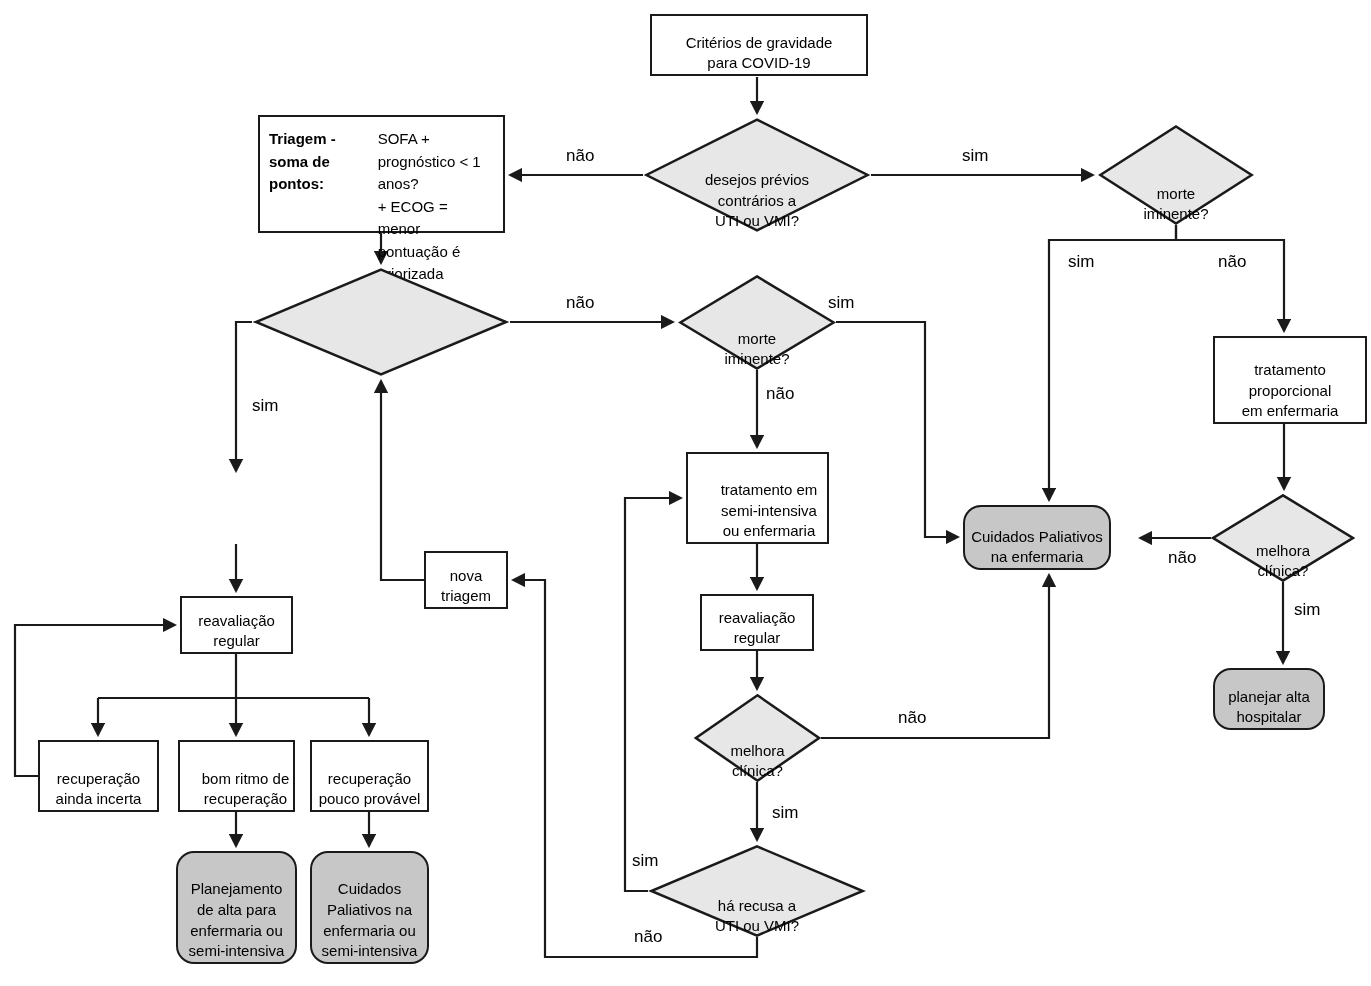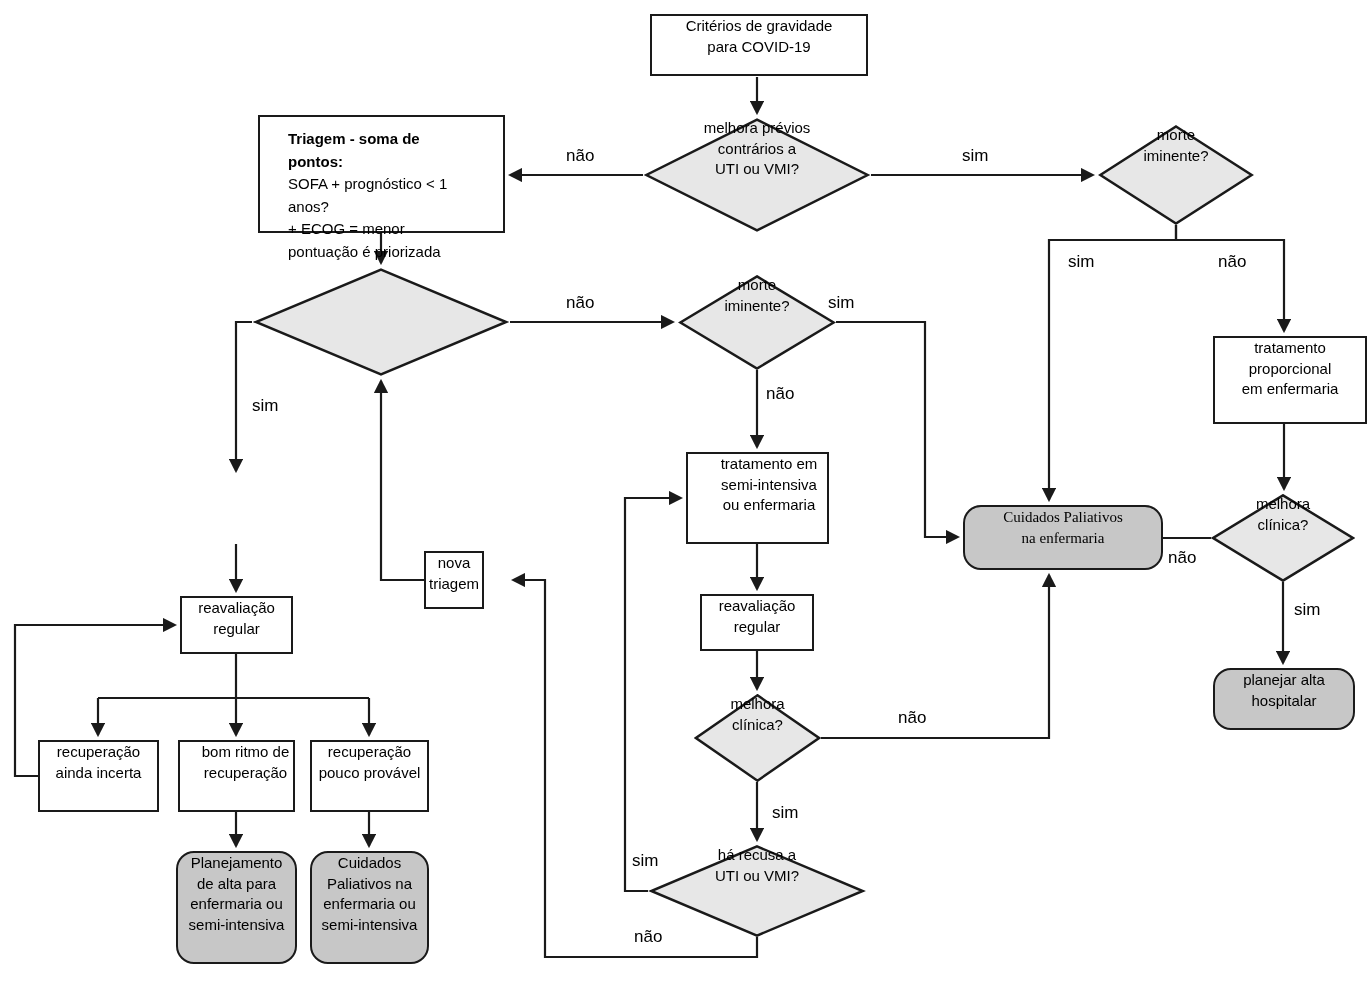--- a/index.html
+++ b/index.html
@@ -21,21 +21,21 @@
     width: 1371px; height: 986px;
   }
   .edge {
     fill: none;
     stroke: #1a1a1a;
     stroke-width: 2.2;
   }
   .node {
     position: absolute;
     display: flex;
-    align-items: flex-start;
+    align-items: flex-end;
     justify-content: center;
     text-align: center;
     font-size: 15px;
     line-height: 1.38;
   }
   .rect {
     background: #ffffff;
     border: 2.5px solid #1a1a1a;
   }
   .rounded {
@@ -56,23 +56,23 @@
     vector-effect: non-scaling-stroke;
   }
   .label {
     position: relative;
     z-index: 1;
     white-space: pre-line;
   }
   .triagem-box {
     align-items: flex-start;
     justify-content: flex-start;
-    flex-direction: column;
+    flex-direction: row;
     text-align: left;
-    padding: 11px 28px;
+    padding: 11px 9px;
     line-height: 1.5;
   }
   .t-title { font-weight: bold; white-space: pre-line; }
   .t-body  { white-space: pre-line; }
   .edge-label {
     position: absolute;
     font-size: 17px;
     z-index: 2;
     background: transparent;
   }
@@ -143,21 +143,21 @@
     <div class="t-title">Triagem - soma de pontos:</div>
     <div class="t-body">SOFA + prognóstico &lt; 1 anos?
 + ECOG = menor
 pontuação é priorizada</div>
   </div>
 
   <div class="node diamond" style="left:643px;top:118px;width:228px;height:114px;">
     <svg viewBox="0 0 100 100" preserveAspectRatio="none">
         <polygon points="50,1.5 98.5,50 50,98.5 1.5,50"></polygon>
       </svg>
-    <div class="label">melhora prévios
+    <div class="label">desejos prévios
 contrários a
 UTI ou VMI?</div>
   </div>
 
   <div class="node diamond" style="left:1098px;top:125px;width:156px;height:100px;">
     <svg viewBox="0 0 100 100" preserveAspectRatio="none">
         <polygon points="50,1.5 98.5,50 50,98.5 1.5,50"></polygon>
       </svg>
     <div class="label">morte
 iminente?</div>
@@ -183,49 +183,49 @@
 em enfermaria</div>
   </div>
 
 
   <div class="node rect" style="left:686px;top:452px;width:143px;height:92px;padding-left:23px;">
     <div class="label">tratamento em
 semi-intensiva
 ou enfermaria</div>
   </div>
 
-  <div class="node rounded" style="left:963px;top:505px;width:200px;height:65px;font-family:Liberation Serif, serif;">
+  <div class="node rounded" style="left:963px;top:505px;width:148px;height:65px;">
     <div class="label">Cuidados Paliativos
 na enfermaria</div>
   </div>
 
   <div class="node diamond" style="left:1211px;top:494px;width:144px;height:88px;">
     <svg viewBox="0 0 100 100" preserveAspectRatio="none">
         <polygon points="50,1.5 98.5,50 50,98.5 1.5,50"></polygon>
       </svg>
     <div class="label">melhora
 clínica?</div>
   </div>
 
-  <div class="node rect" style="left:424px;top:551px;width:60px;height:58px;">
+  <div class="node rect" style="left:424px;top:551px;width:84px;height:58px;">
     <div class="label">nova
 triagem</div>
   </div>
 
   <div class="node rect" style="left:180px;top:596px;width:113px;height:58px;">
     <div class="label">reavaliação
 regular</div>
   </div>
 
   <div class="node rect" style="left:700px;top:594px;width:114px;height:57px;">
     <div class="label">reavaliação
 regular</div>
   </div>
 
-  <div class="node rounded" style="left:1213px;top:668px;width:142px;height:62px;">
+  <div class="node rounded" style="left:1213px;top:668px;width:112px;height:62px;">
     <div class="label">planejar alta
 hospitalar</div>
   </div>
 
   <div class="node diamond" style="left:694px;top:694px;width:127px;height:88px;">
     <svg viewBox="0 0 100 100" preserveAspectRatio="none">
         <polygon points="50,1.5 98.5,50 50,98.5 1.5,50"></polygon>
       </svg>
     <div class="label">melhora
 clínica?</div>

